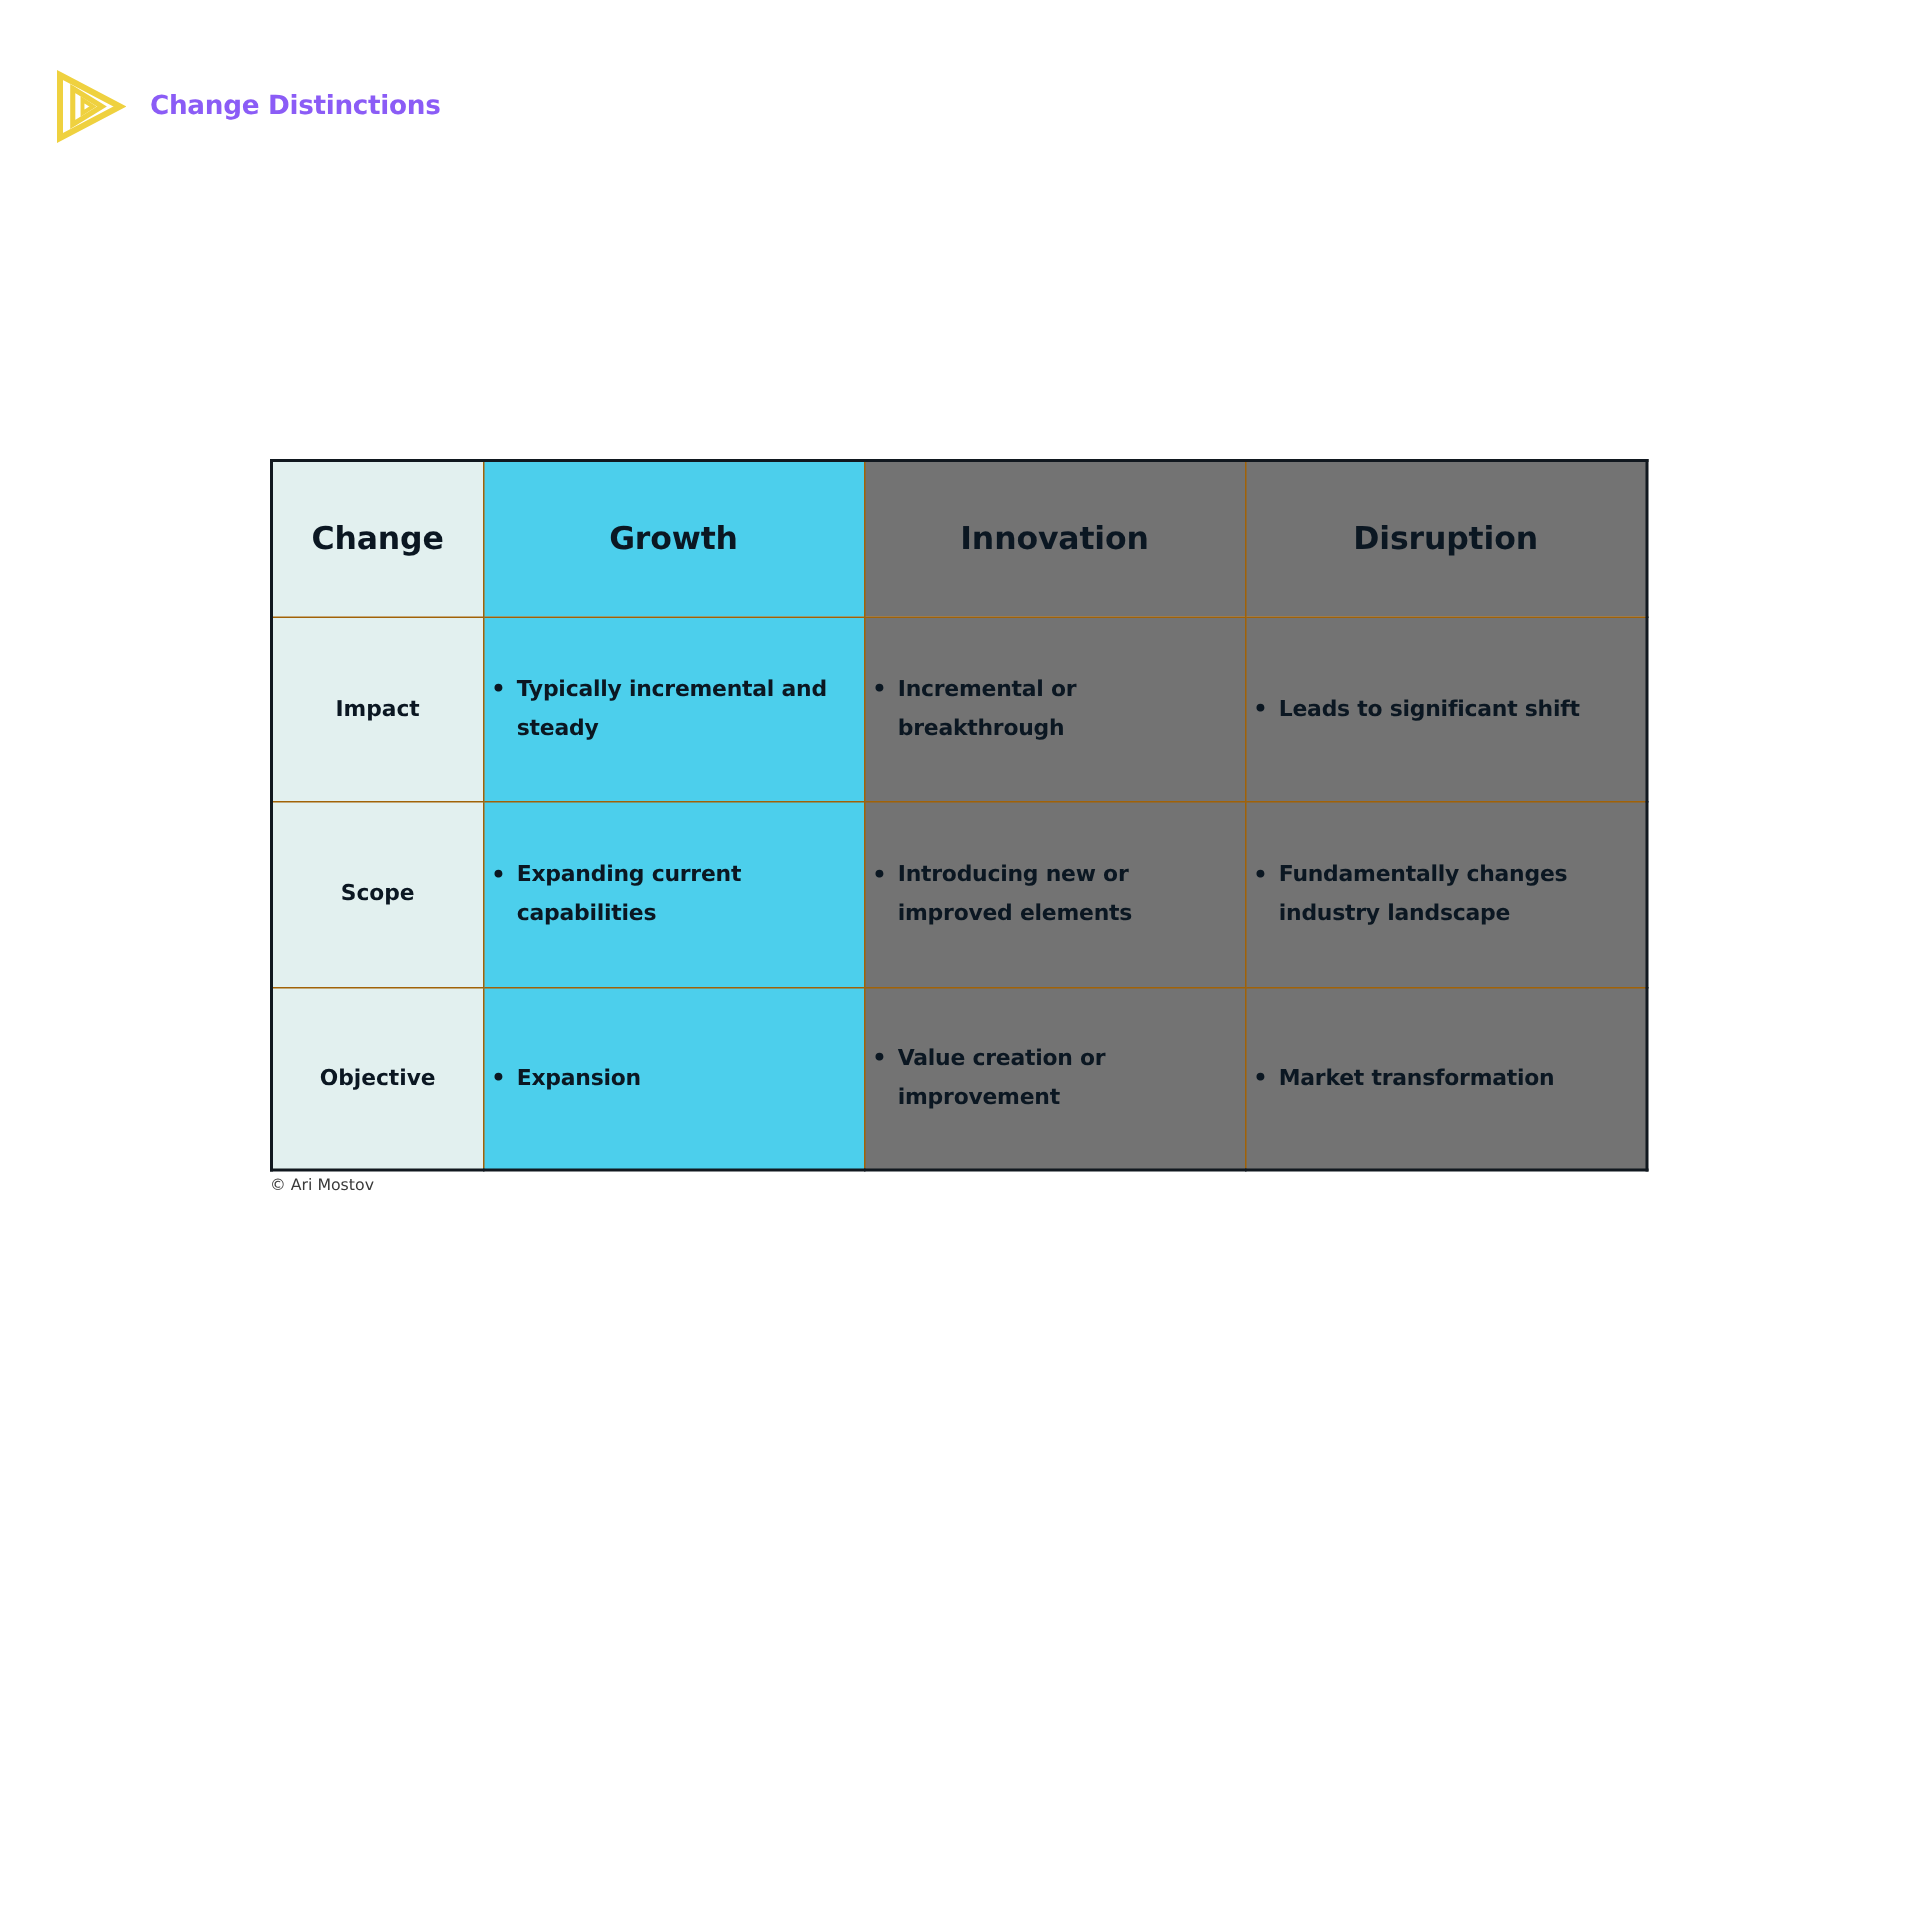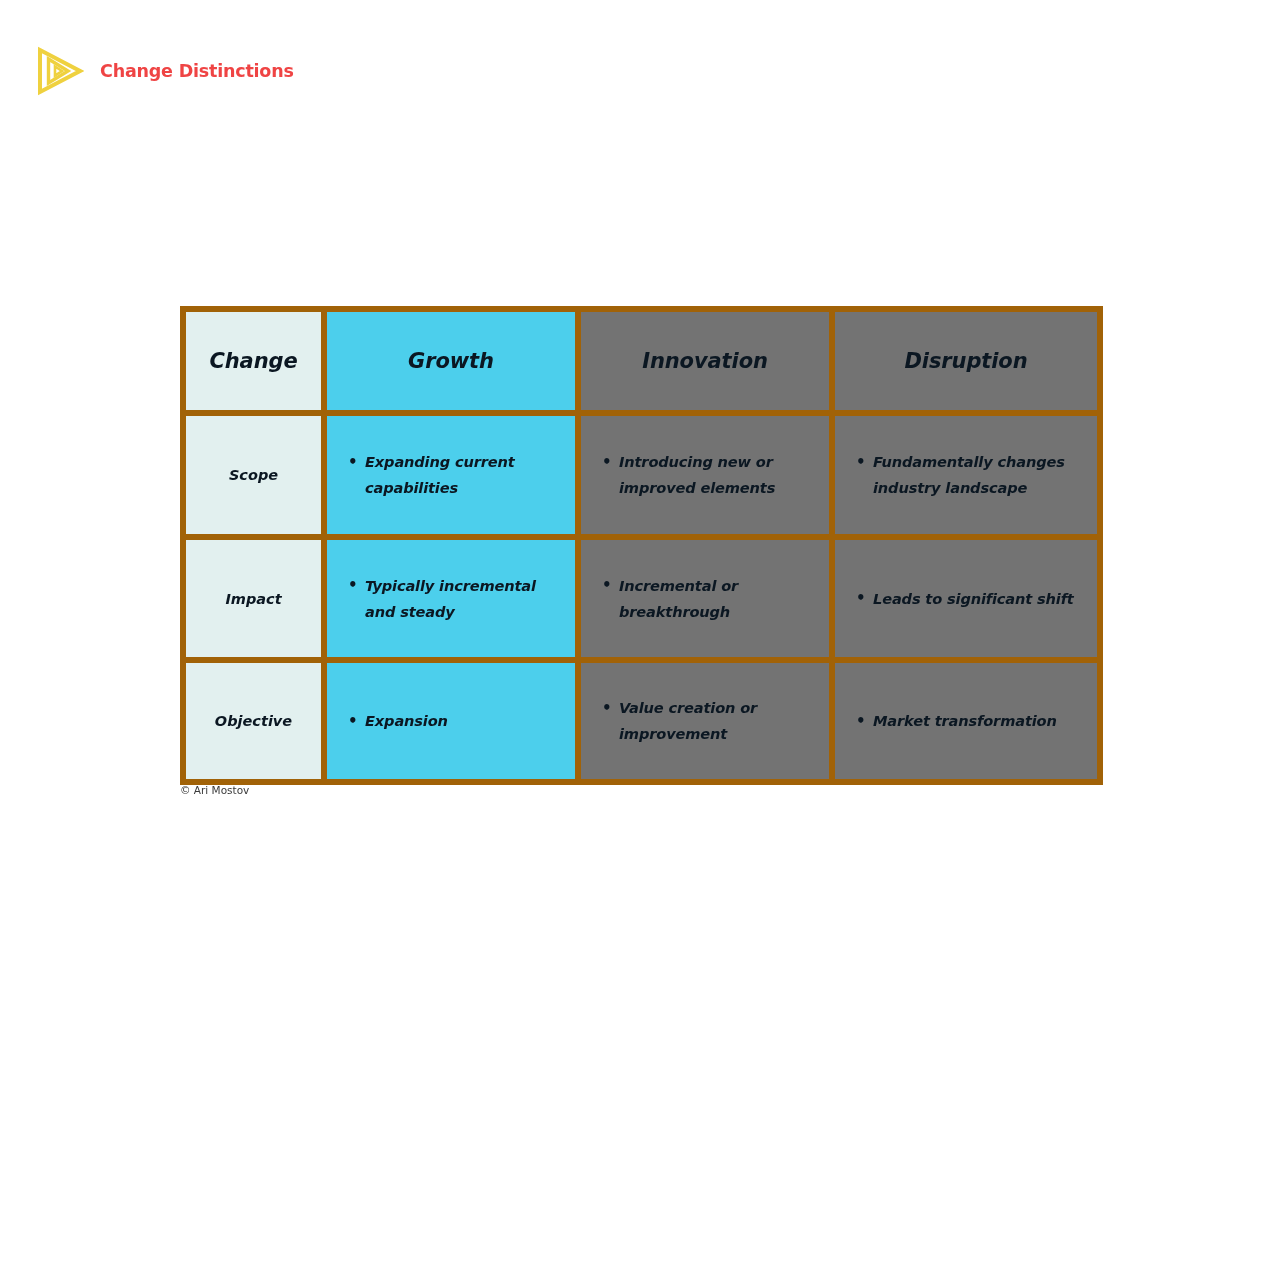--- a/index.html
+++ b/index.html
@@ -27,45 +27,44 @@
   }
   #brand-logo {
     width: 48px;
     height: 50px;
     display: block;
   }
   #brand-name {
     font-family: "DejaVu Sans", sans-serif;
     font-size: 17.5px;
     font-weight: 700;
-    color: #ef4444;
+    color: #8b5cf6;
     letter-spacing: -0.2px;
     white-space: nowrap;
   }
 
   
   #matrix-wrap {
     position: absolute;
     left: 180px;
     top: 306px;
     width: 917px;
   }
   table#change-matrix {
     border-collapse: collapse;
     table-layout: fixed;
     width: 917px;
     border: 2px solid #11181f;
   }
   table#change-matrix td,
   table#change-matrix th {
-    border: 6px solid #a16207;
-    padding: 16px;
+    border: 1px solid #a16207;
+    padding: 0;
     vertical-align: middle;
     box-sizing: border-box;
-    font-style: italic;
   }
   col.c-label { width: 141px; }
   col.c-growth { width: 254px; }
   col.c-innovation { width: 254px; }
   col.c-disruption { width: 268px; }
 
   
   tr.header-row th {
     height: 104px;
     text-align: center;
@@ -158,58 +157,58 @@
     <thead>
       <tr class="header-row">
         <th class="tint-label">Change</th>
         <th class="tint-growth">Growth</th>
         <th class="tint-innovation">Innovation</th>
         <th class="tint-disruption">Disruption</th>
       </tr>
     </thead>
     <tbody>
 
+      <tr class="body-row body-row-2">
+        <td class="row-label tint-label">Impact</td>
+        <td class="cell-content tint-growth">
+          <ul class="bullets">
+            <li>Typically incremental and steady</li>
+          </ul>
+        </td>
+        <td class="cell-content tint-innovation">
+          <ul class="bullets">
+            <li>Incremental or breakthrough</li>
+          </ul>
+        </td>
+        <td class="cell-content tint-disruption">
+          <ul class="bullets">
+            <li>Leads to significant shift</li>
+          </ul>
+        </td>
+      </tr>
+
       <tr class="body-row body-row-1">
         <td class="row-label tint-label">Scope</td>
         <td class="cell-content tint-growth">
           <ul class="bullets">
             <li>Expanding current capabilities</li>
           </ul>
         </td>
         <td class="cell-content tint-innovation">
           <ul class="bullets">
             <li>Introducing new or improved elements</li>
           </ul>
         </td>
         <td class="cell-content tint-disruption">
           <ul class="bullets">
             <li>Fundamentally changes industry landscape</li>
           </ul>
         </td>
       </tr>
 
-      <tr class="body-row body-row-2">
-        <td class="row-label tint-label">Impact</td>
-        <td class="cell-content tint-growth">
-          <ul class="bullets">
-            <li>Typically incremental and steady</li>
-          </ul>
-        </td>
-        <td class="cell-content tint-innovation">
-          <ul class="bullets">
-            <li>Incremental or breakthrough</li>
-          </ul>
-        </td>
-        <td class="cell-content tint-disruption">
-          <ul class="bullets">
-            <li>Leads to significant shift</li>
-          </ul>
-        </td>
-      </tr>
-
       <tr class="body-row body-row-3">
         <td class="row-label tint-label">Objective</td>
         <td class="cell-content tint-growth">
           <ul class="bullets">
             <li>Expansion</li>
           </ul>
         </td>
         <td class="cell-content tint-innovation">
           <ul class="bullets">
             <li>Value creation or improvement</li>

